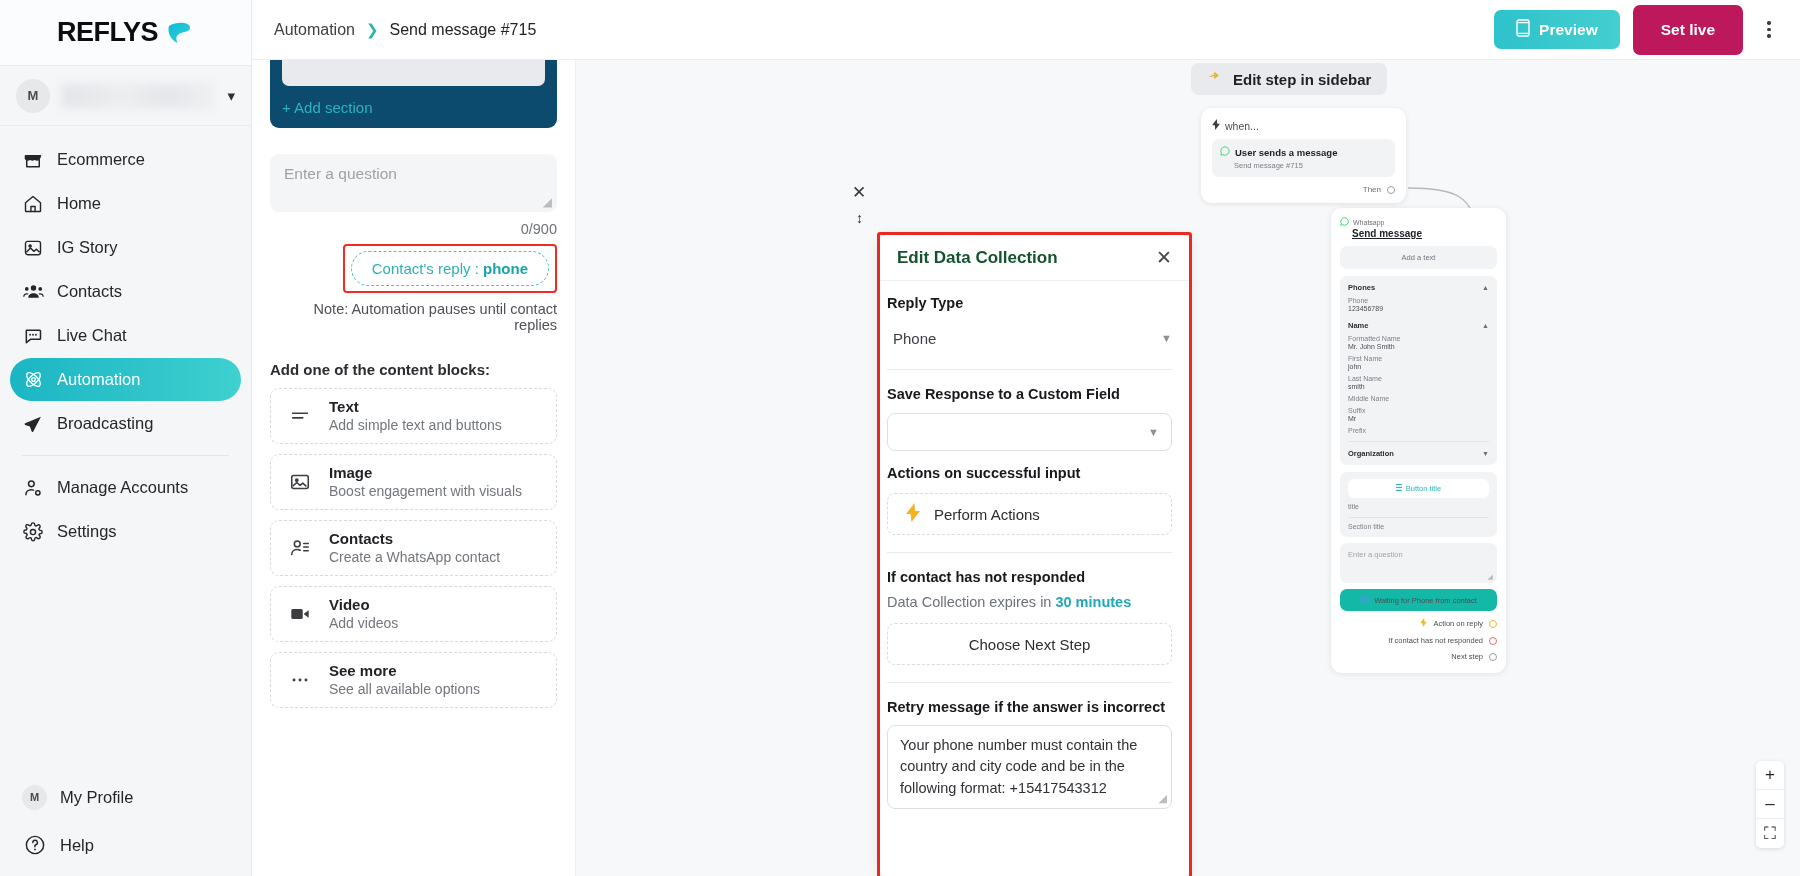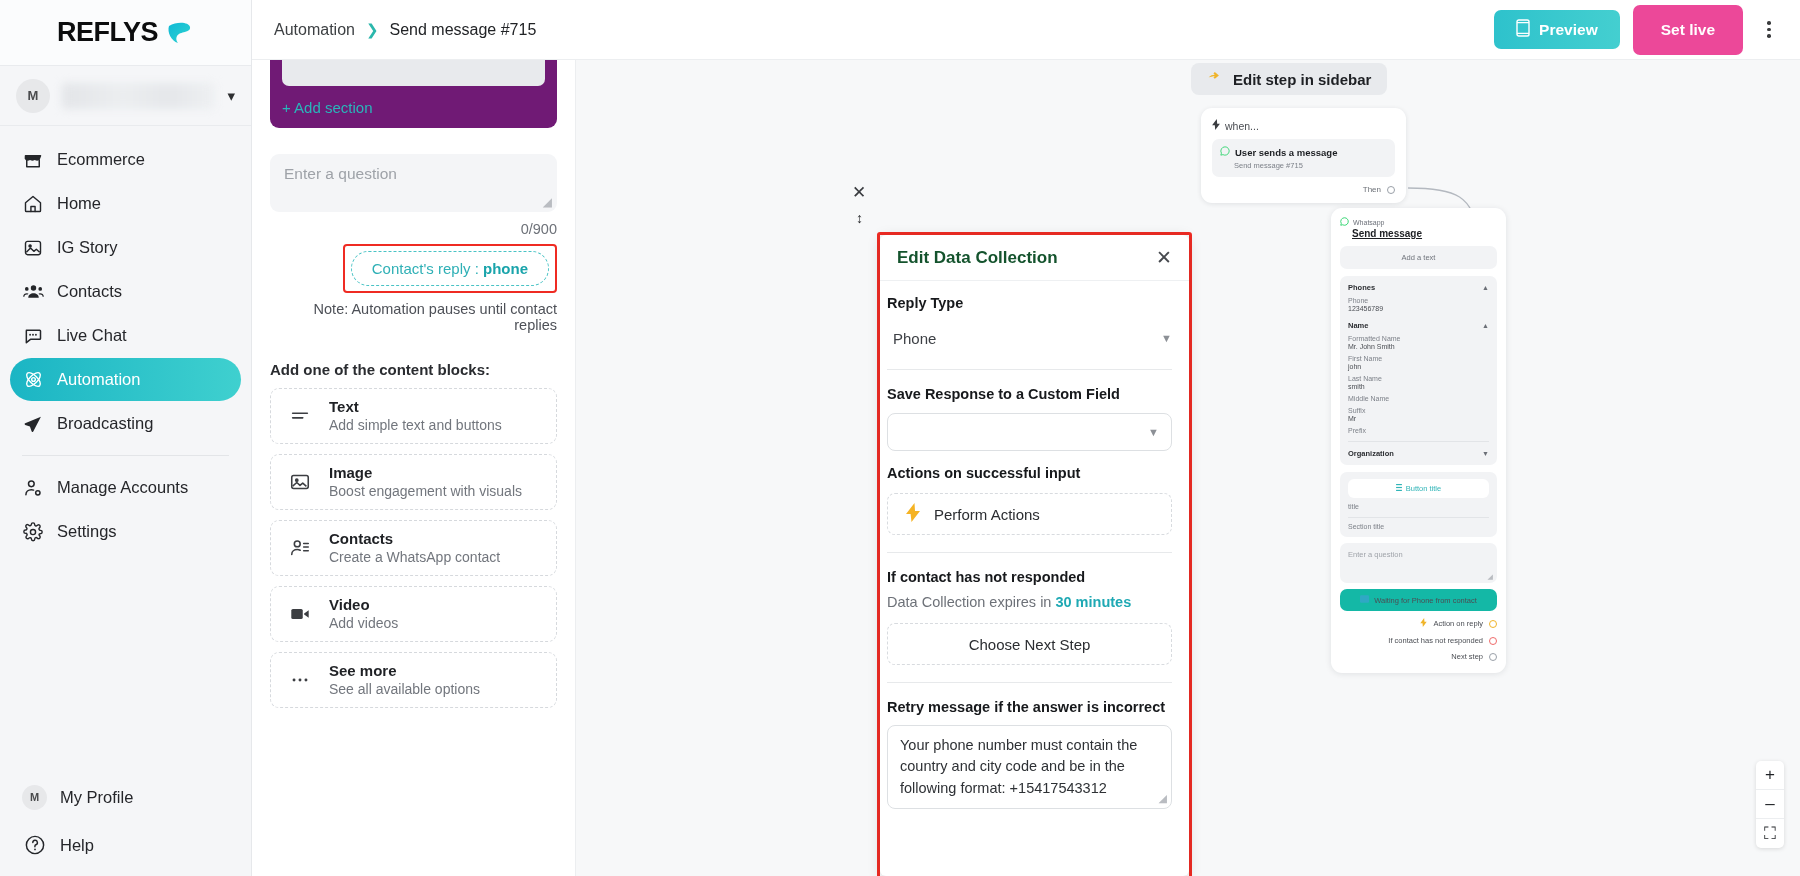--- a/index.html
+++ b/index.html
@@ -98,35 +98,35 @@
   .crumb-b { color: #212326; }
   .top-actions { margin-left: auto; display: flex; align-items: center; gap: 13px; }
   .btn-preview {
     background: linear-gradient(90deg,#2ec2cc 0%, #44cfd0 100%);
     color: #fff; border: none; border-radius: 7px;
     height: 39px; padding: 0 22px; font-size: 15.5px; font-weight: 700;
     display: flex; align-items: center; gap: 9px; cursor: pointer;
     font-family: inherit;
   }
   .btn-setlive {
-    background: #ec4899; color: #fff; border: none; border-radius: 7px;
+    background: #be185d; color: #fff; border: none; border-radius: 7px;
     height: 50px; padding: 0 28px; font-size: 15.5px; font-weight: 700;
     cursor: pointer; font-family: inherit;
   }
   .kebab { width: 26px; height: 39px; display:flex; flex-direction:column; align-items:center; justify-content:center; gap:3px; cursor:pointer; }
   .kebab i { width: 3.5px; height: 3.5px; border-radius:50%; background:#3a3b3d; display:block; }
 
   
   .editor-col {
     position: absolute; left: 0; top: 60px; width: 324px; bottom: 0;
     background: #fff; border-right: 1px solid #eceef0;
     padding: 0 18px; overflow: hidden;
   }
   .section-card {
-    background: #701a75; border-radius: 9px; padding: 10px 12px 12px 12px;
+    background: #0c4a6e; border-radius: 9px; padding: 10px 12px 12px 12px;
     margin-top: -24px;
   }
   .ghost-bar { height: 40px; background: #e8eaed; border-radius: 7px; }
   .add-section { color: #29b6ba; font-size: 15px; margin-top: 13px; cursor: pointer; }
 
   .question-box {
     margin-top: 26px; background:#f4f5f7; border-radius: 9px;
     height: 58px; padding: 11px 14px; position: relative; cursor: text;
   }
   .question-ph { color: #9ea2a8; font-size: 15.5px; }

